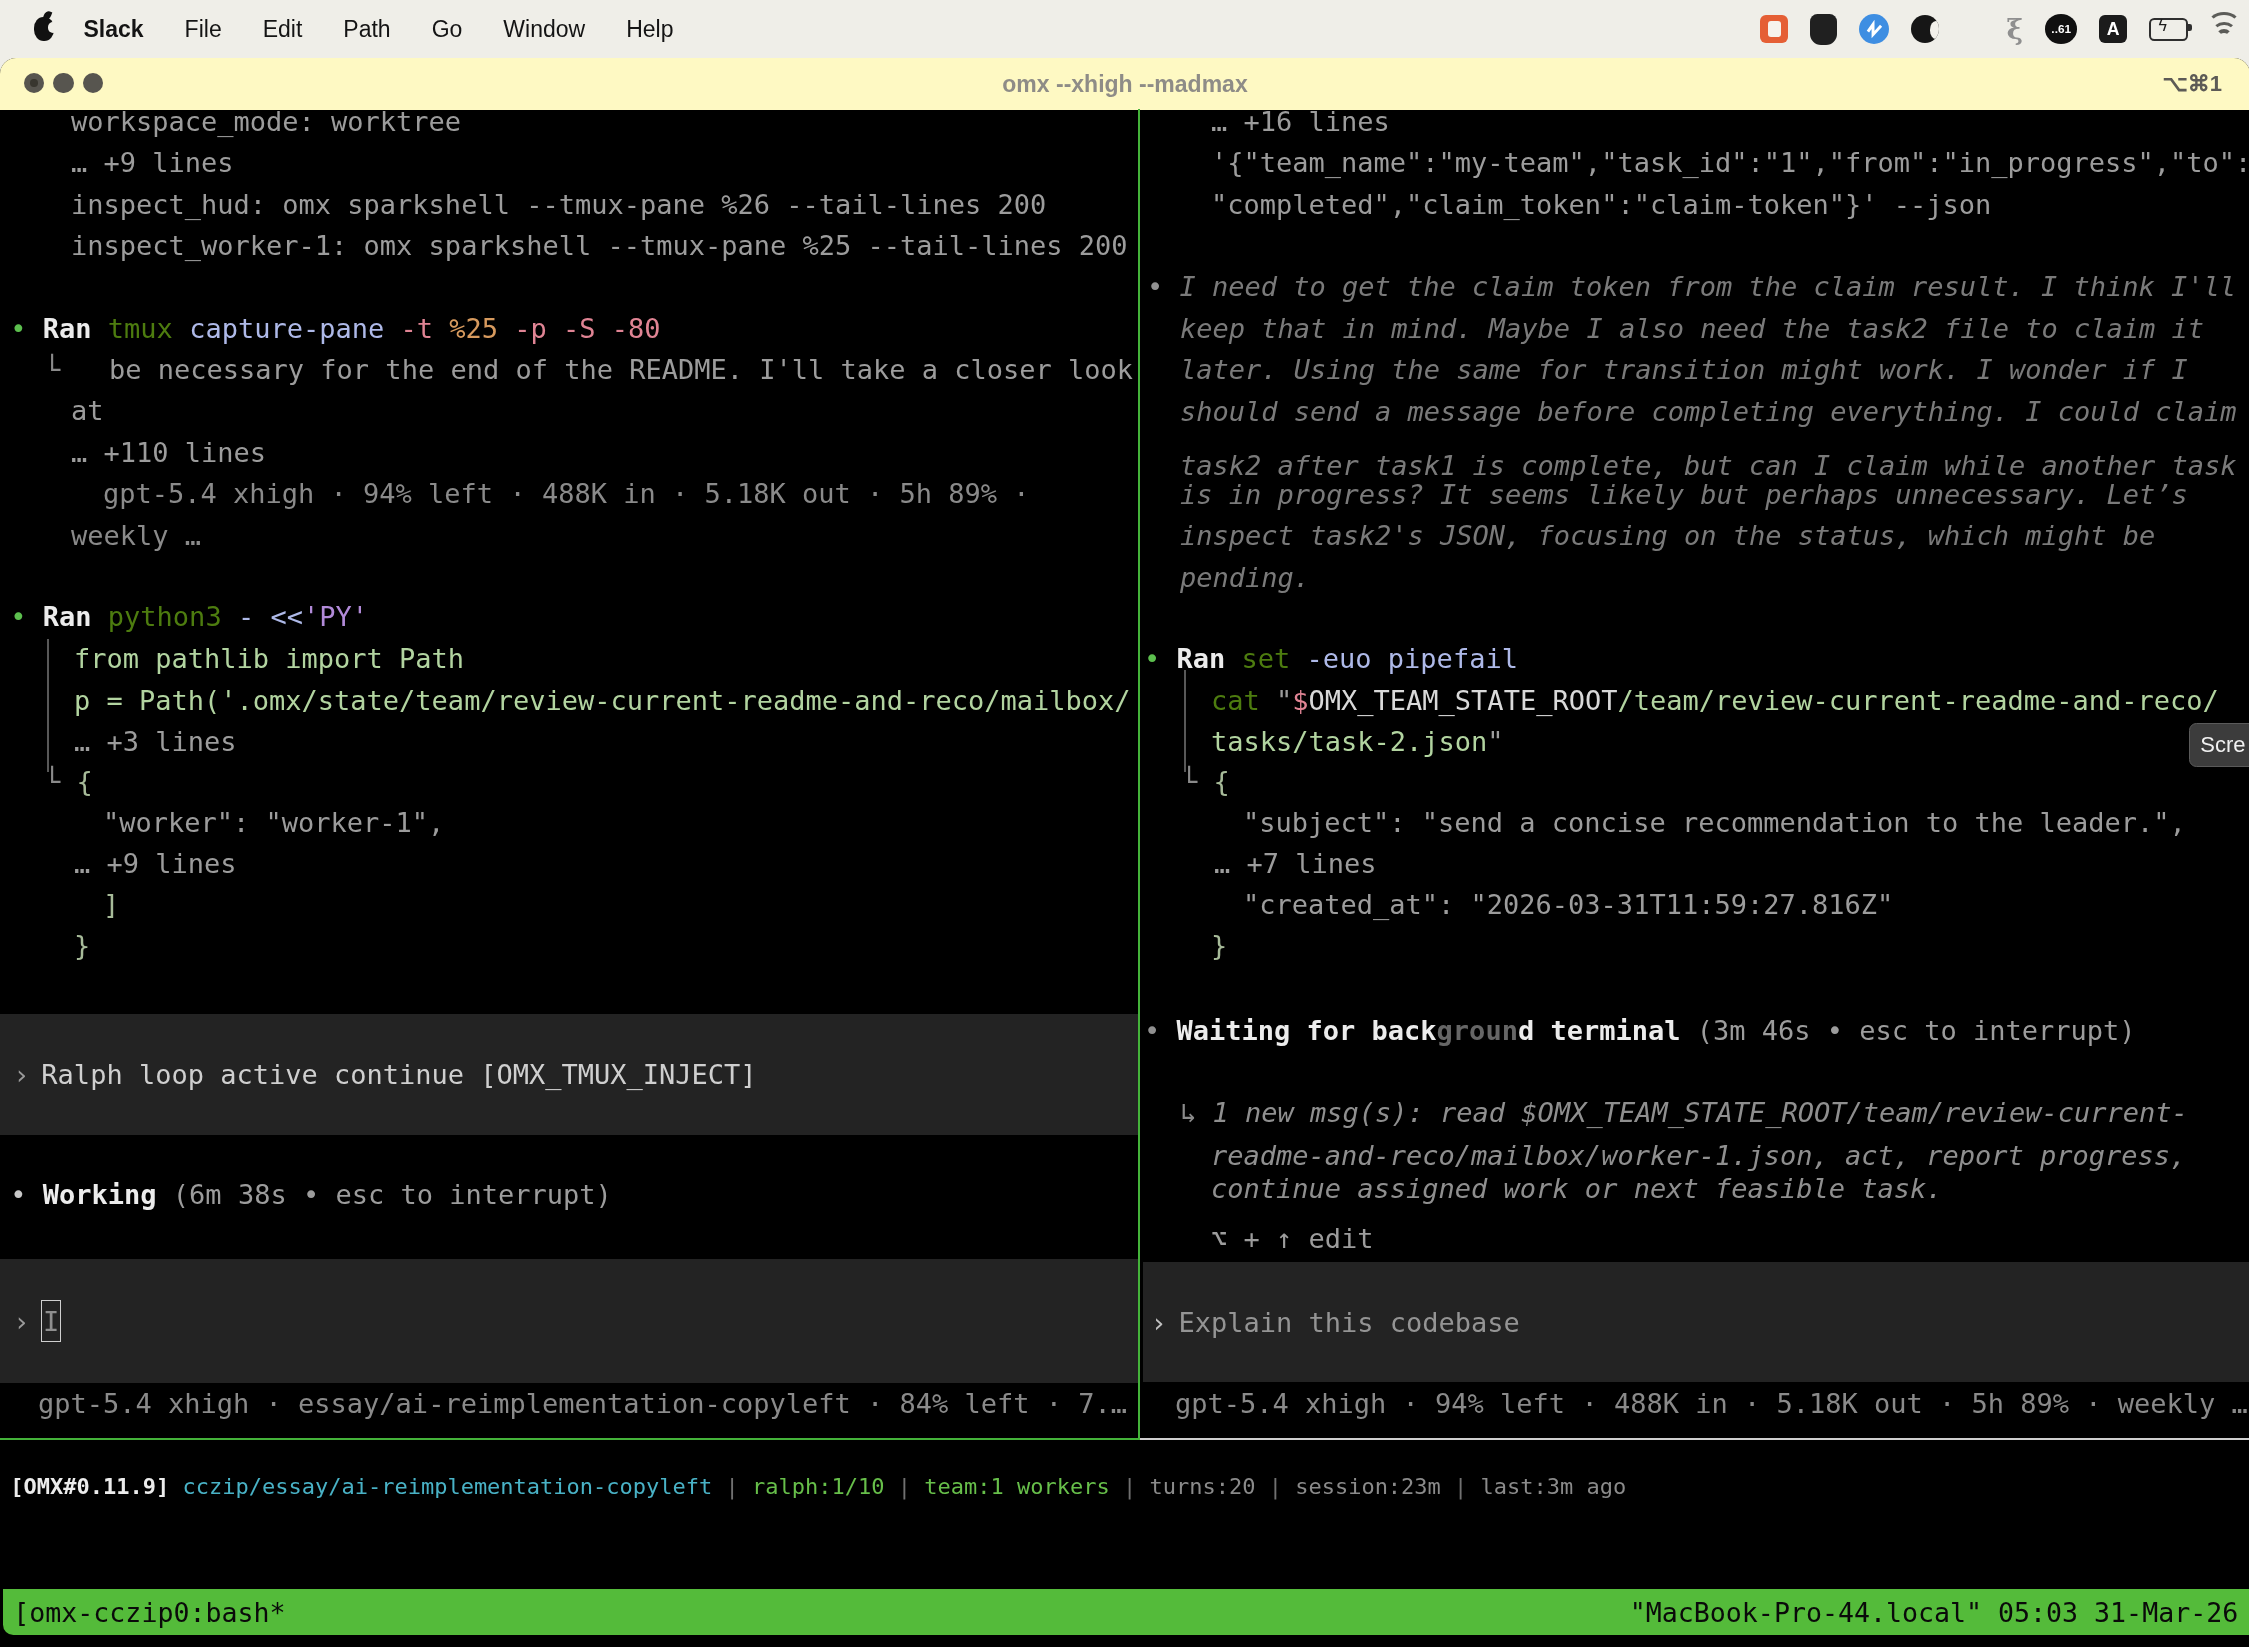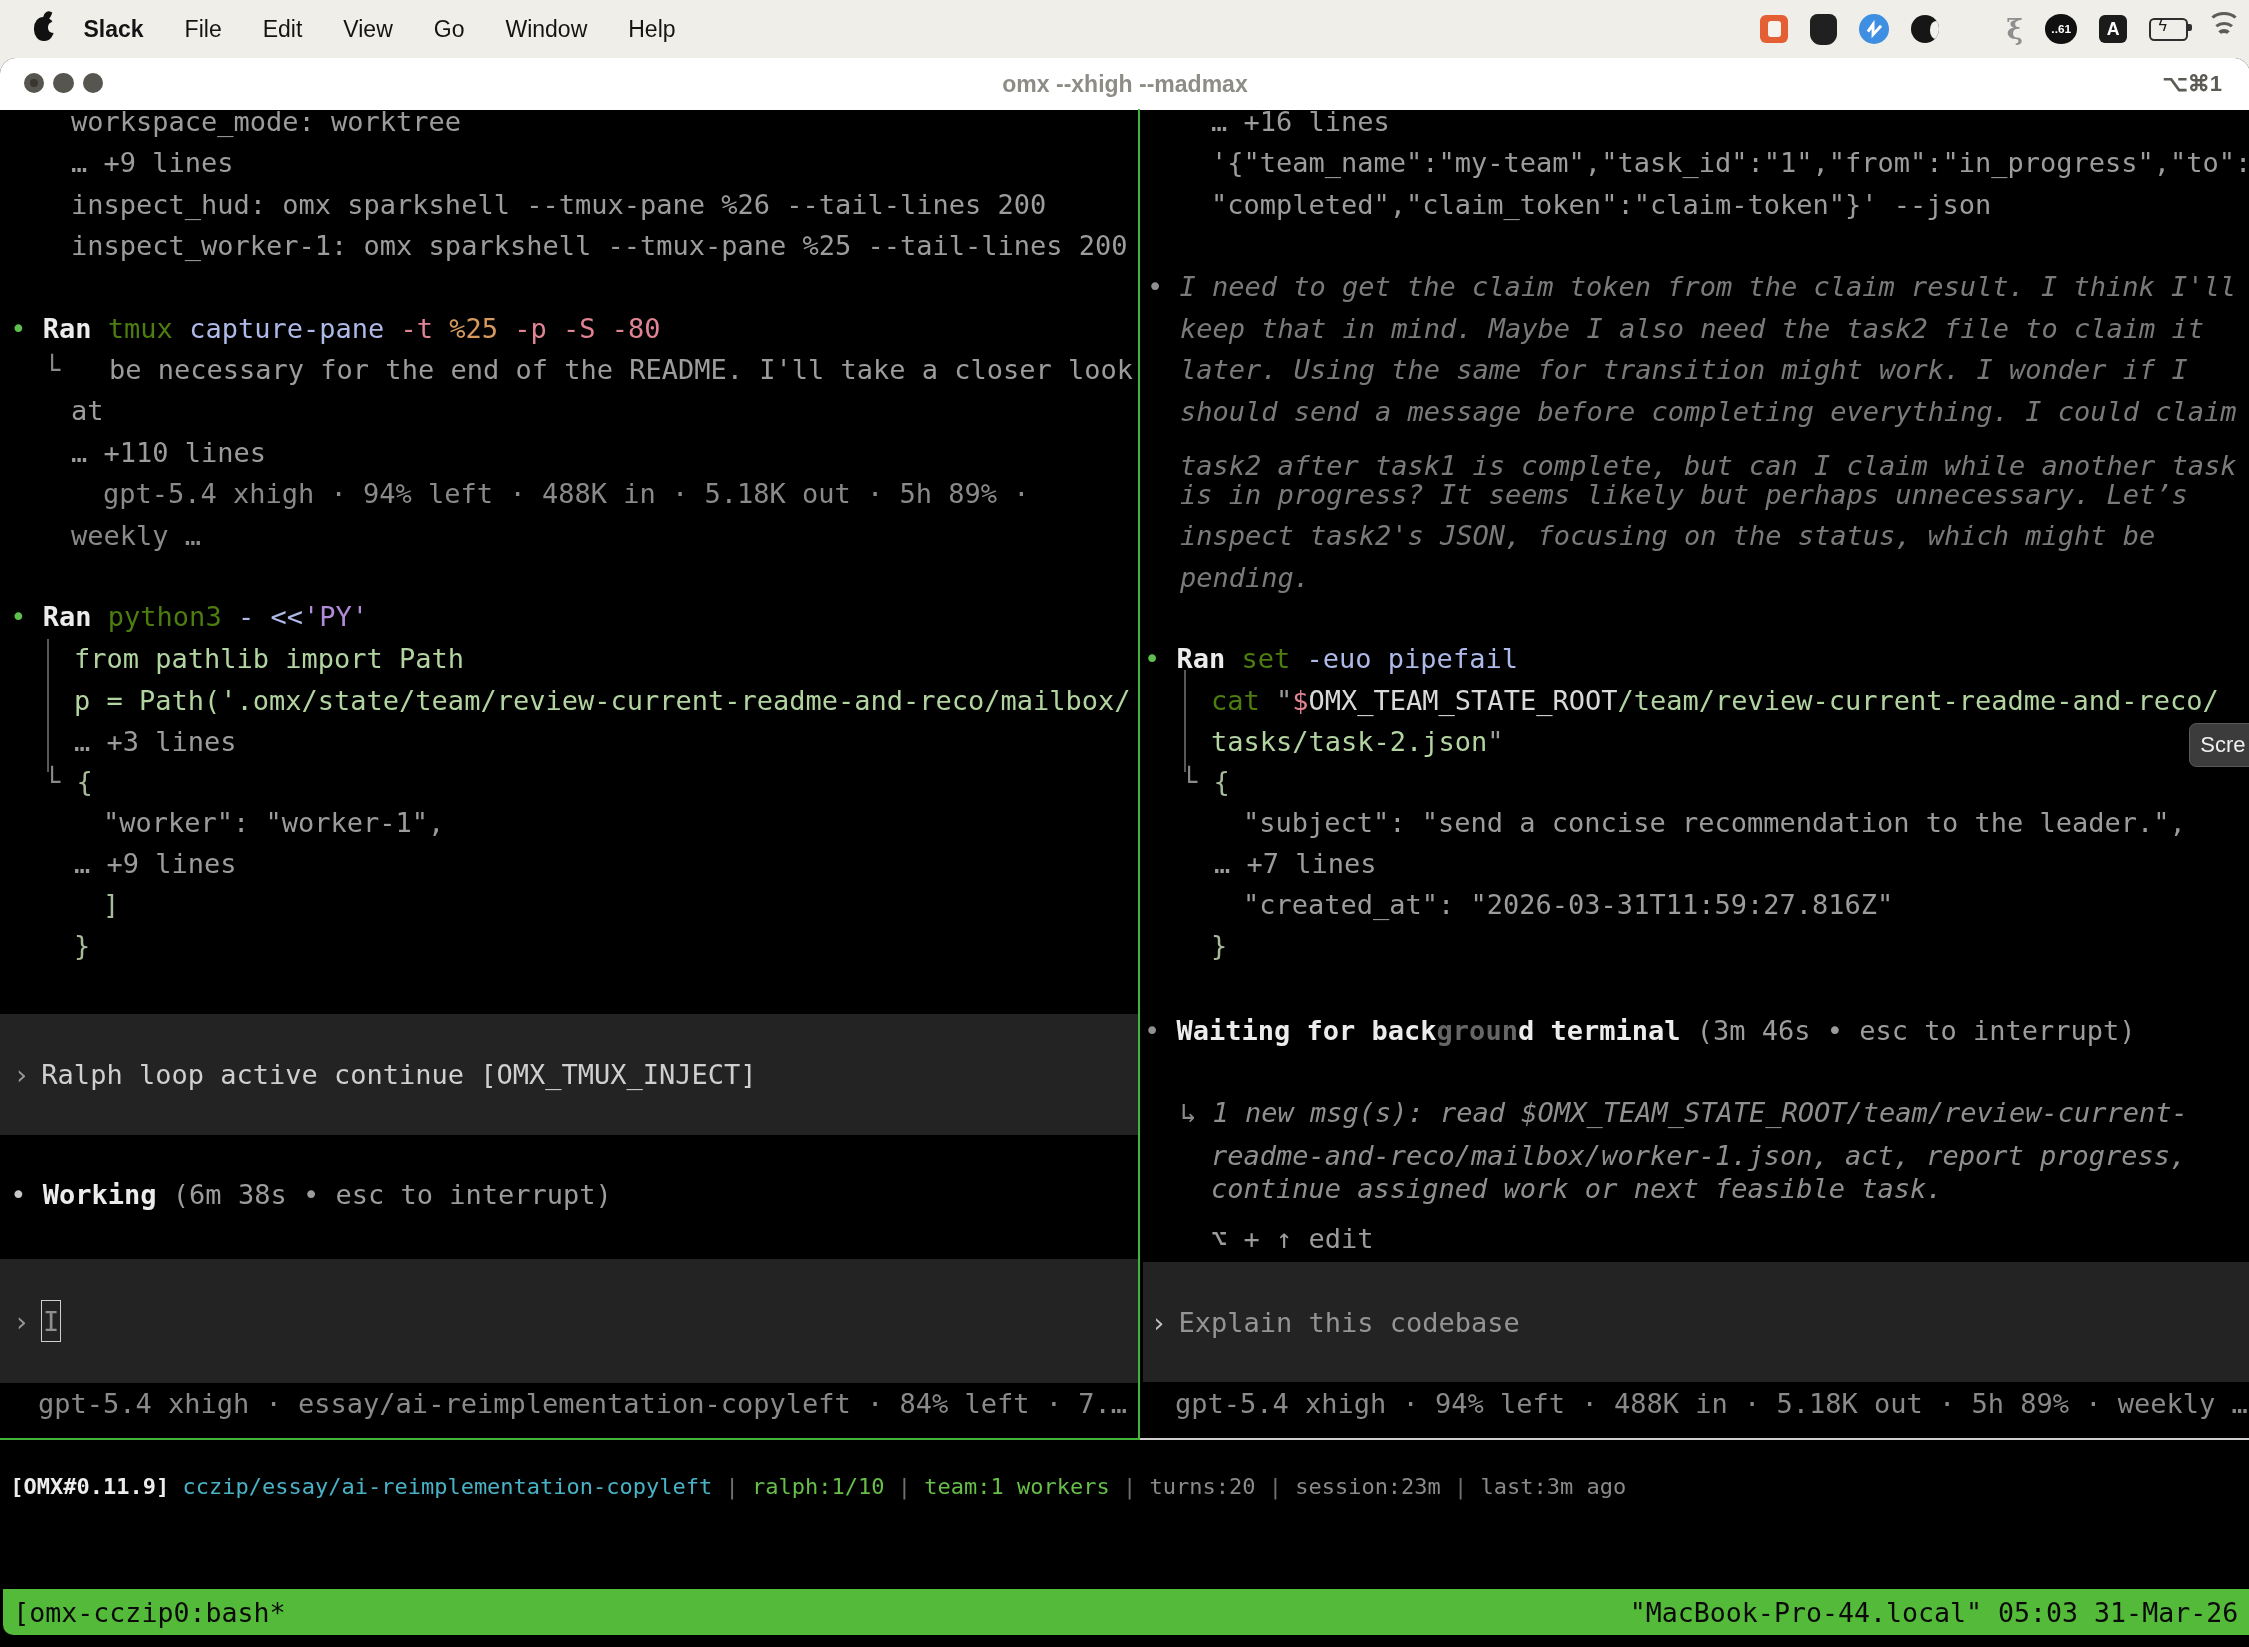--- a/index.html
+++ b/index.html
@@ -36,21 +36,21 @@
   .mi-batt::after{content:"";position:absolute;right:-5.9px;top:4.4px;width:3.7px;height:7.4px;background:#2f2f2f;border-radius:0 2.2px 2.2px 0;}
   .mi-batt b{position:absolute;left:7.4px;top:-2.2px;font-size:16px;color:#1d1d1d;font-weight:400;}
   .mi-wifi{position:relative;width:28px;height:22px;}
   .mi-wifi i{position:absolute;left:50%;transform:translateX(-50%);border-style:solid;border-color:#5c5c58 transparent transparent transparent;border-radius:50%;}
   .mi-wifi .w1{bottom:0;width:28px;height:22px;border-width:3.7px;}
   .mi-wifi .w2{bottom:-2.2px;width:17.7px;height:14px;border-width:3.7px;}
   .mi-wifi .w3{bottom:-3.7px;width:8px;height:6.6px;border-width:4.4px;}
   
   .window{position:absolute;top:58px;left:0;width:2250px;height:1590px;background:#000;
     border-radius:16px 16px 11.8px 11.8px;z-index:1;}
-  .titlebar{position:absolute;top:58px;left:0;width:2250px;height:52px;background:#ffffff;
+  .titlebar{position:absolute;top:58px;left:0;width:2250px;height:52px;background:#fef9c3;
     border-radius:16px 16px 0 0;z-index:2;}
   .tlights{position:absolute;left:23.6px;top:14.8px;display:flex;gap:8.9px;}
   .tlight{width:20.7px;height:20.7px;border-radius:50%;background:#57554f;position:relative;}
   .tlight.first::after{content:"";position:absolute;left:6.6px;top:6.6px;width:7.4px;height:7.4px;border-radius:50%;background:#38362f;}
   .wtitle{position:absolute;top:0;left:0;width:100%;height:52px;display:flex;align-items:center;justify-content:center;
     font-family:"Liberation Sans",sans-serif;font-size:23px;font-weight:700;color:#8e8c87;}
   .wshortcut{position:absolute;right:28px;top:0;height:52px;display:flex;align-items:center;
     font-family:"Liberation Sans",sans-serif;font-size:22px;font-weight:700;color:#5d5b56;}
   
   .term{position:absolute;top:0;left:0;width:2250px;height:1648px;z-index:3;}
@@ -96,21 +96,21 @@
 <body>
 
 <div class="screen">
 
   <div class="menubar">
     <div class="menubar-inner">
       <span class="apple"></span>
       <span class="menu-app">Slack</span>
       <span class="menu-item">File</span>
       <span class="menu-item">Edit</span>
-      <span class="menu-item">View</span>
+      <span class="menu-item">Path</span>
       <span class="menu-item">Go</span>
       <span class="menu-item">Window</span>
       <span class="menu-item">Help</span>
       <div class="mb-status">
         <span class="mi mi-chat">
             <i></i>
           </span>
         <span class="mi mi-kb">
             <i></i>
             <i></i>

